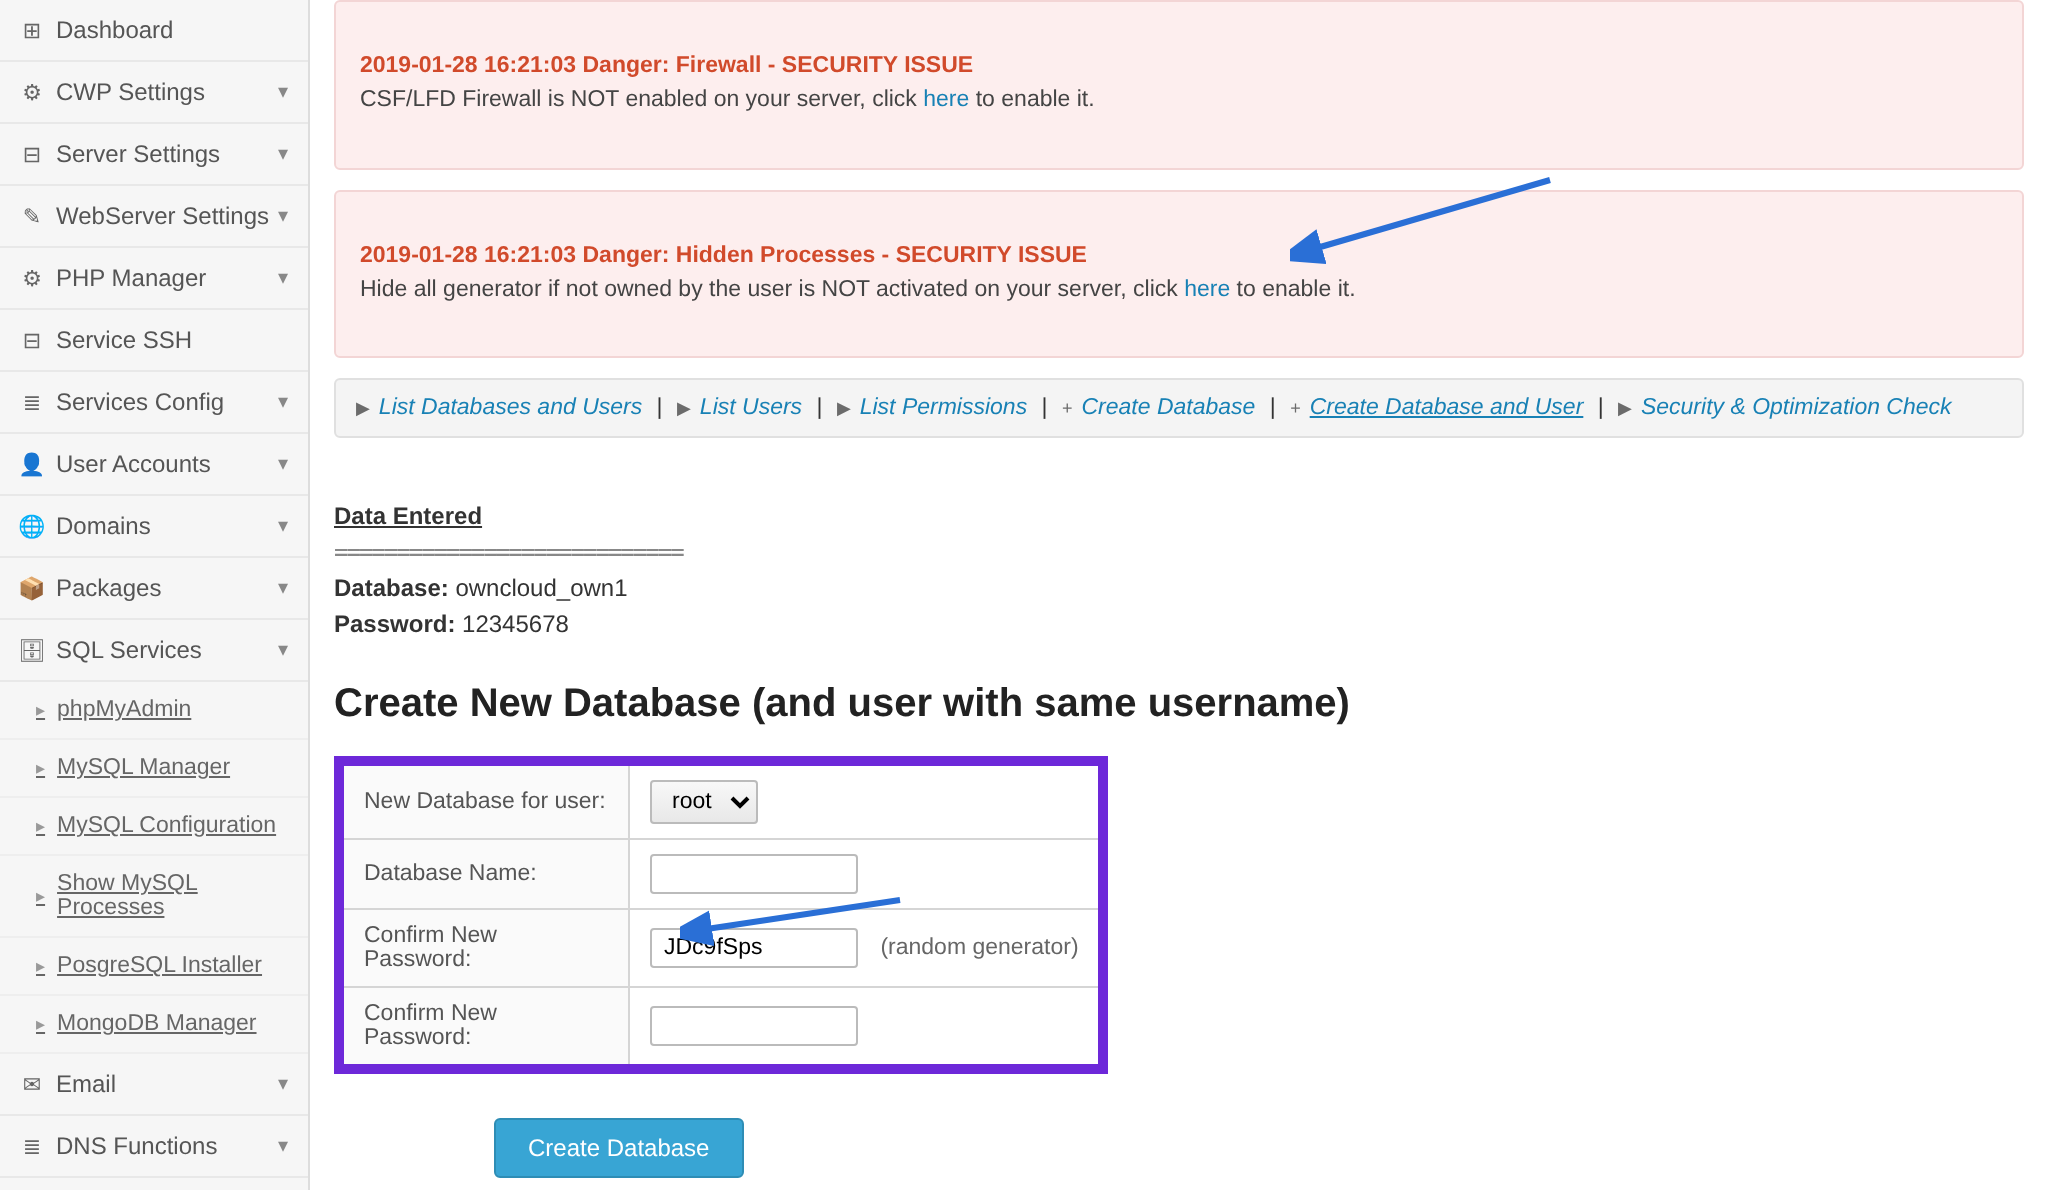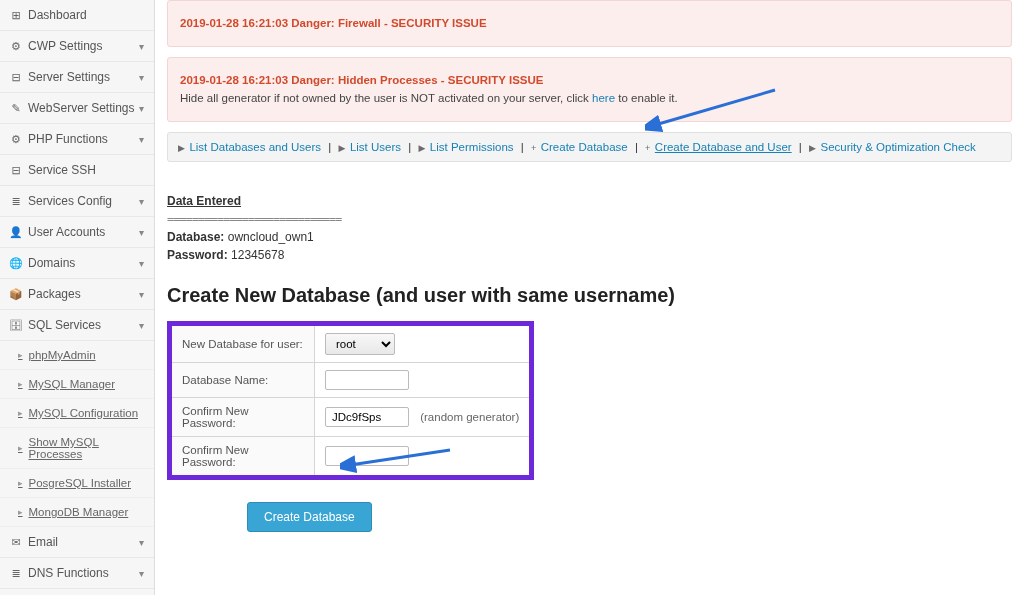--- a/index.html
+++ b/index.html
@@ -6,39 +6,39 @@
     body { background: #fff; font-size: 12px; color: #444; width: 1024px; height: 595px; overflow: hidden; }
     .layout { display: flex; height: 595px; }
     .sidebar { width: 155px; background: #f6f6f6; border-right: 1px solid #ddd; overflow-y: auto; }
     .nav-item { display: flex; align-items: center; justify-content: space-between; padding: 8px 10px; border-bottom: 1px solid #e8e8e8; cursor: pointer; color: #555; font-size: 12px; }
     .nav-item .label { display: flex; align-items: center; gap: 6px; }
     .nav-item .icon { width: 12px; height: 12px; display: inline-flex; align-items: center; justify-content: center; font-size: 11px; color: #666; }
     .chevron { color: #888; font-size: 10px; }
     .sub-item { padding: 8px 10px 8px 18px; border-bottom: 1px solid #eee; font-size: 11.5px; color: #666; cursor: pointer; display: flex; align-items: center; gap: 6px; text-decoration: underline; }
     .sub-item::before { content: "▸"; font-size: 9px; color: #999; }
     .main { flex: 1; padding: 0 12px 12px 12px; overflow-y: auto; background: #fff; }
-    .alert { background: #fdeeee; border: 1px solid #f3d5d5; border-radius: 3px; padding: 14px 12px; margin-bottom: 10px; font-size: 11.5px; line-height: 1.5; }
+    .alert { background: #fdeeee; border: 1px solid #f3d5d5; border-radius: 3px; padding: 24px 12px; margin-bottom: 10px; font-size: 11.5px; line-height: 1.5; }
     .alert .title { color: #d14a2b; font-weight: bold; }
     .alert .body { color: #444; }
     .alert a { color: #1881b5; text-decoration: none; }
     .breadcrumb { background: #f4f4f4; border: 1px solid #e0e0e0; padding: 8px 10px; border-radius: 3px; font-size: 11.5px; margin-bottom: 20px; }
-    .breadcrumb a { color: #1881b5; text-decoration: none; }
+    .breadcrumb a { color: #1881b5; text-decoration: none; font-style: italic; }
     .breadcrumb .sep { color: #333; margin: 0 4px; }
     .breadcrumb .tri { color: #6b6b6b; font-size: 9px; margin-right: 2px; }
     .breadcrumb .underline { text-decoration: underline; }
     .data-block { margin: 30px 0 20px 0; font-size: 12px; color: #333; line-height: 1.5; }
     .data-block .heading { font-weight: bold; text-decoration: underline; }
     .data-block .divider { color: #888; letter-spacing: -1px; font-family: monospace; }
     h2 { font-size: 20px; font-weight: bold; color: #222; margin: 10px 0 14px 0; }
     .form-table { border: 5px solid #6d28d9; border-collapse: collapse; }
     .form-table td { border: 1px solid #d5d5d5; padding: 7px 10px; font-size: 11.5px; color: #555; vertical-align: middle; }
     .form-table td.label-cell { background: #fafafa; width: 145px; }
     select, input[type="text"], input[type="password"] { border: 1px solid #bbb; border-radius: 2px; padding: 3px 6px; font-size: 11.5px; background: #f2f2f2; }
-    select { background: linear-gradient(#f8f8f8, #e8e8e8); width: 70px; }
-    input[type="text"], input[type="password"] { background: #fff; width: 84px; }
+    select { background: linear-gradient(#f8f8f8, #e8e8e8); width: 54px; }
+    input[type="text"], input[type="password"] { background: #fff; width: 104px; }
     .hint { color: #666; font-size: 11.5px; margin-left: 8px; }
     .btn-primary { background: #38a5d4; color: #fff; border: 1px solid #2e8db5; border-radius: 3px; padding: 7px 16px; font-size: 12px; cursor: pointer; margin-top: 22px; margin-left: 80px; }
     .arrow { position: absolute; pointer-events: none; }
   </style>
 </head>
 <body>
 
 <div class="layout">
   <div class="sidebar" id="sidebar">
       <div class="nav-item">
@@ -64,21 +64,21 @@
       <div class="nav-item">
         <span class="label">
           <span class="icon">✎</span>
           <span>WebServer Settings</span>
         </span>
         <span class="chevron">▾</span>
       </div>
       <div class="nav-item">
         <span class="label">
           <span class="icon">⚙</span>
-          <span>PHP Functions</span>
+          <span>PHP Manager</span>
         </span>
         <span class="chevron">▾</span>
       </div>
       <div class="nav-item">
         <span class="label">
           <span class="icon">⊟</span>
           <span>Service SSH</span>
         </span>
       </div>
       <div class="nav-item">
@@ -136,20 +136,23 @@
         </span>
         <span class="chevron">▾</span>
       </div>
       <div class="nav-item"></div>
     </div>
 
   <div class="main">
 
     <div class="alert">
       <div class="title">2019-01-28 16:21:03 Danger: Firewall - SECURITY ISSUE</div>
+      <div class="body">
+        <span>CSF/LFD Firewall is NOT enabled on your server, click </span><a href="#">here</a><span> to enable it.</span>
+      </div>
     </div>
 
     <div class="alert">
       <div class="title">2019-01-28 16:21:03 Danger: Hidden Processes - SECURITY ISSUE</div>
       <div class="body">
         <span>Hide all generator if not owned by the user is NOT activated on your server, click </span><a href="#">here</a><span> to enable it.</span>
       </div>
     </div>
 
     <div class="breadcrumb" id="breadcrumb"><span class="tri">▶ </span><a href="#">List Databases and Users</a><span class="sep"> | </span><span class="tri">▶ </span><a href="#">List Users</a><span class="sep"> | </span><span class="tri">▶ </span><a href="#">List Permissions</a><span class="sep"> | </span><span class="tri">+ </span><a href="#">Create Database</a><span class="sep"> | </span><span class="tri">+ </span><a href="#" class="underline">Create Database and User</a><span class="sep"> | </span><span class="tri">▶ </span><a href="#">Security &amp; Optimization Check</a></div>

